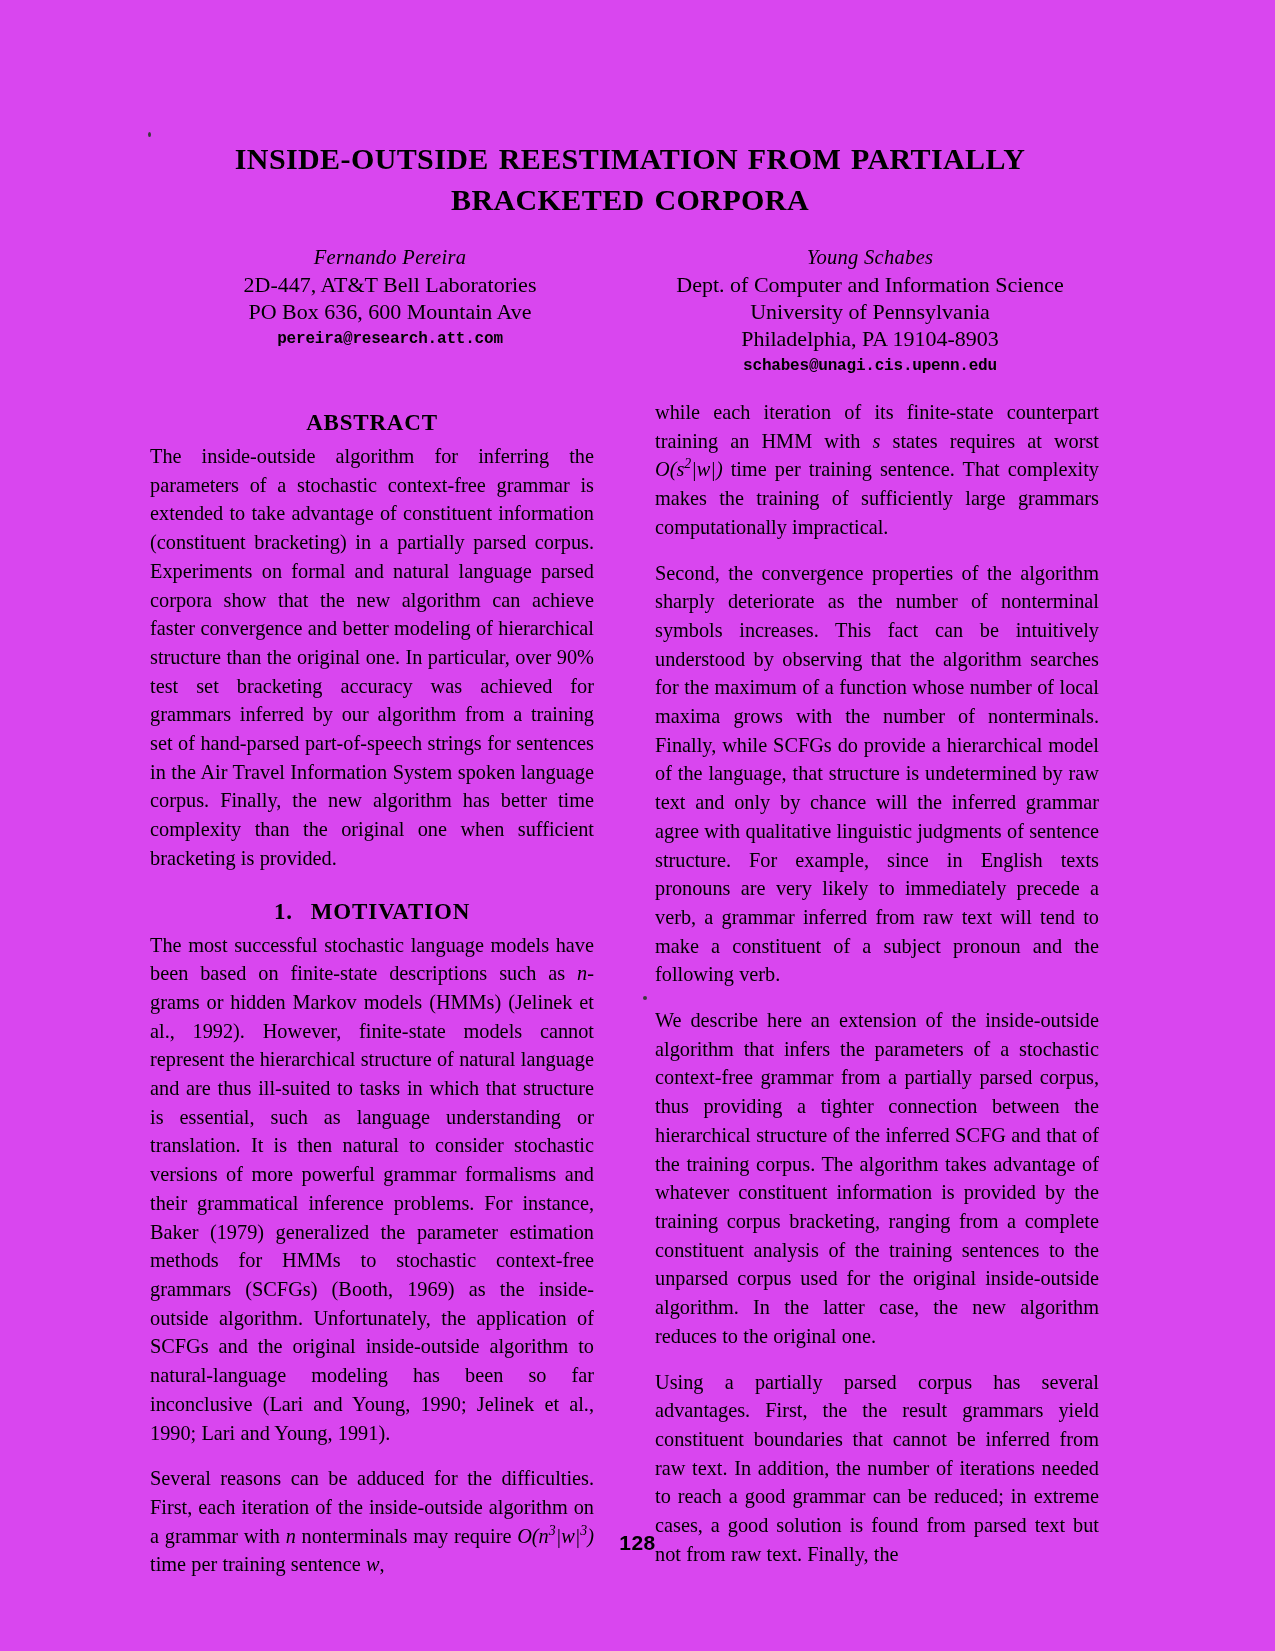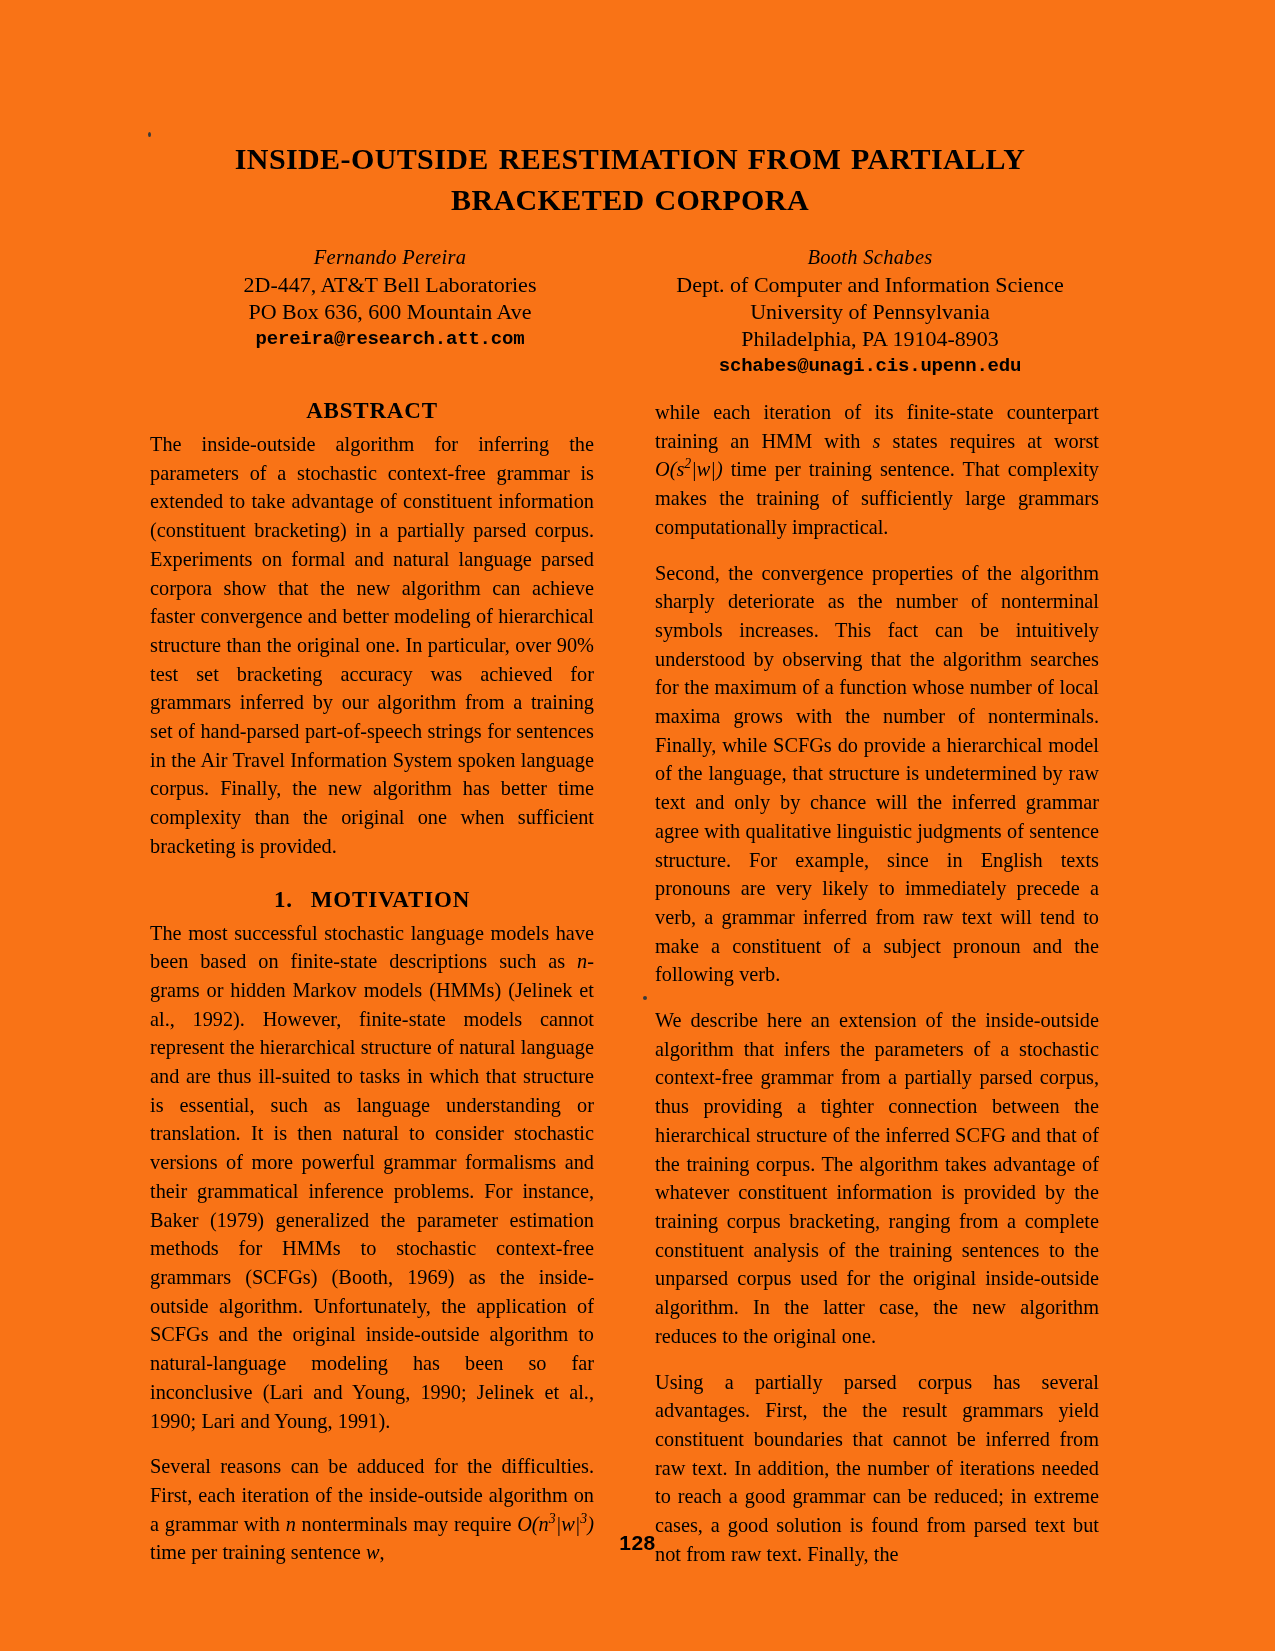--- a/index.html
+++ b/index.html
@@ -4,21 +4,21 @@
 <style>
   html, body {
     margin: 0;
     padding: 0;
     background: #ffffff;
   }
   .page {
     position: relative;
     width: 1275px;
     height: 1651px;
-    background: #f97316;
+    background: #d946ef;
     margin: 0 auto;
     font-family: "Liberation Serif", "DejaVu Serif", serif;
     color: #000000;
     overflow: hidden;
   }
 
   
   .title-block {
     position: absolute;
     left: 150px;
@@ -52,21 +52,21 @@
     line-height: 27px;
     letter-spacing: 0.3px;
     margin-top: 18px;
   }
   .author-line {
     font-size: 22px;
     line-height: 27px;
   }
   .author-email {
     font-family: "Liberation Mono", "DejaVu Sans Mono", monospace;
-    font-size: 19px;
+    font-size: 16px;
     line-height: 28px;
     font-weight: bold;
     letter-spacing: -0.2px;
   }
 
   
   .columns {
     position: absolute;
     left: 0;
     top: 398px;
@@ -79,21 +79,21 @@
     width: 444px;
   }
   .col-left  { left: 150px; }
   .col-right { left: 655px; }
 
   .section-head {
     text-align: center;
     font-size: 23px;
     font-weight: bold;
     letter-spacing: 0.8px;
-    margin: 0 0 6px 0;
+    margin: 12px 0 6px 0;
   }
   .section-head.numbered .num {
     margin-right: 18px;
   }
   .motivation-head {
     margin-top: 26px;
     margin-bottom: 6px;
   }
 
   p.body {
@@ -153,21 +153,21 @@
   </div>
 
   <div class="authors">
     <div class="author">
       <div class="author-name">Fernando Pereira</div>
       <div class="author-line">2D-447, AT&amp;T Bell Laboratories</div>
       <div class="author-line">PO Box 636, 600 Mountain Ave</div>
       <div class="author-email">pereira@research.att.com</div>
     </div>
     <div class="author">
-      <div class="author-name">Booth Schabes</div>
+      <div class="author-name">Young Schabes</div>
       <div class="author-line">Dept. of Computer and Information Science</div>
       <div class="author-line">University of Pennsylvania</div>
       <div class="author-line">Philadelphia, PA 19104-8903</div>
       <div class="author-email">schabes@unagi.cis.upenn.edu</div>
     </div>
   </div>
 
   <div class="columns">
 
     <div class="col col-left">

